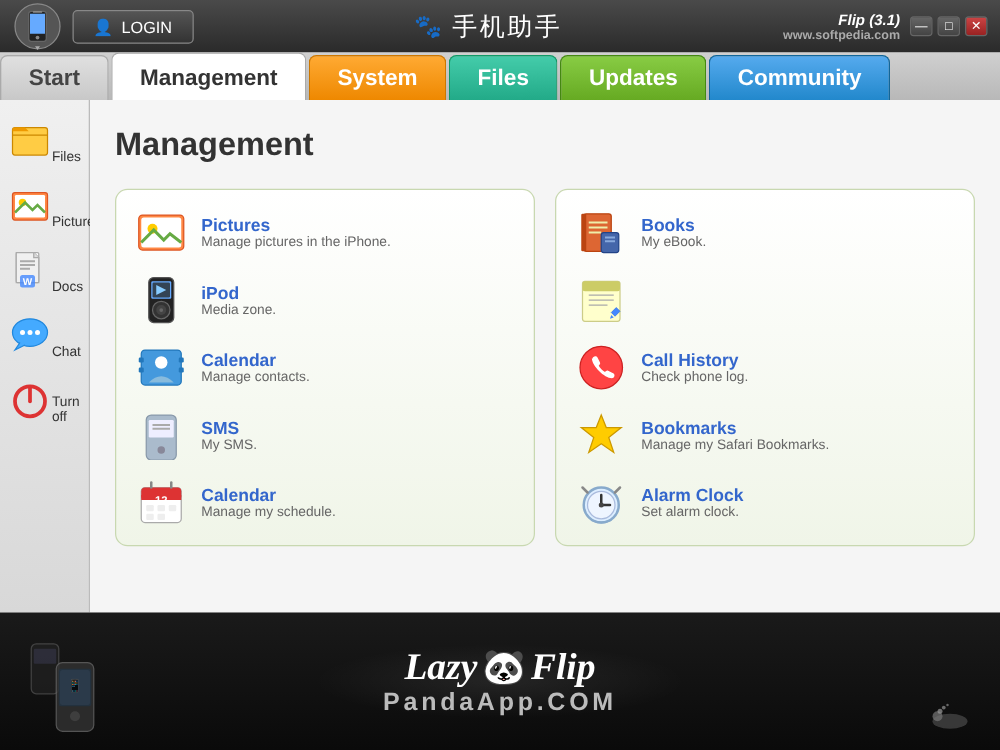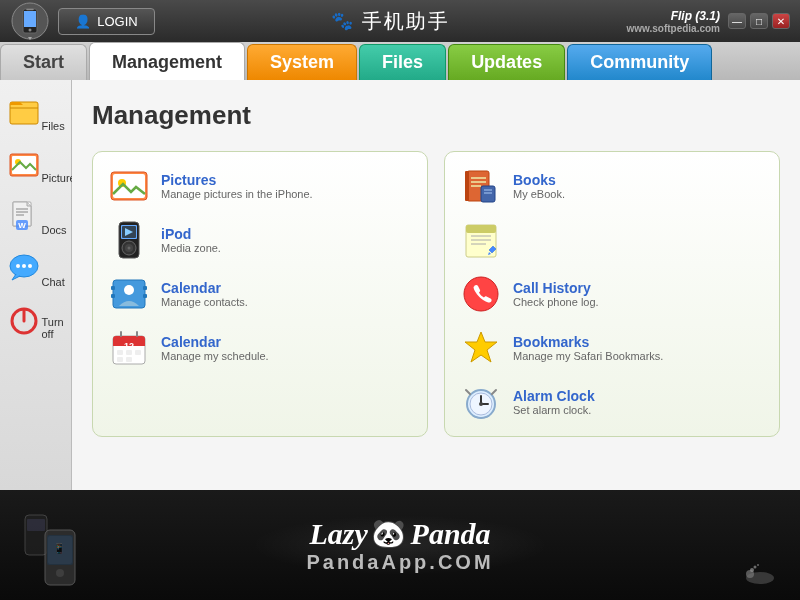--- a/index.html
+++ b/index.html
@@ -274,20 +274,35 @@
                 <circle cx="20" cy="16" r="5" fill="#fff"></circle>
                 <path d="M10 32 q10-10 20 0" fill="#88bbdd"></path>
               </svg>
             </div>
             <div class="menu-text">
               <span class="menu-label">Calendar</span>
               <span class="menu-desc">Manage contacts.</span>
             </div>
           </div>
 
+          <div class="menu-item">
+            <div class="menu-icon">
+              <svg width="40" height="40" viewBox="0 0 40 40">
+                <rect x="8" y="4" width="24" height="36" rx="4" fill="#aabbcc" stroke="#8899aa" stroke-width="1"></rect>
+                <rect x="10" y="8" width="20" height="14" rx="1" fill="#eef"></rect>
+                <line x1="13" y1="12" x2="27" y2="12" stroke="#aaa" stroke-width="1.5"></line>
+                <line x1="13" y1="15" x2="27" y2="15" stroke="#aaa" stroke-width="1.5"></line>
+                <circle cx="20" cy="32" r="3" fill="#889"></circle>
+              </svg>
+            </div>
+            <div class="menu-text">
+              <span class="menu-label">SMS</span>
+              <span class="menu-desc">My SMS.</span>
+            </div>
+          </div>
 
           <div class="menu-item">
             <div class="menu-icon">
               <svg width="40" height="40" viewBox="0 0 40 40">
                 <rect x="4" y="8" width="32" height="28" rx="3" fill="#fff" stroke="#aaa" stroke-width="1"></rect>
                 <rect x="4" y="8" width="32" height="10" rx="3" fill="#dd3333"></rect>
                 <rect x="4" y="14" width="32" height="4" fill="#dd3333"></rect>
                 <text x="20" y="21" text-anchor="middle" fill="#fff" font-size="9" font-weight="bold">12</text>
                 <line x1="12" y1="8" x2="12" y2="4" stroke="#888" stroke-width="2" stroke-linecap="round"></line>
                 <line x1="28" y1="8" x2="28" y2="4" stroke="#888" stroke-width="2" stroke-linecap="round"></line>
@@ -400,21 +415,21 @@
         <circle cx="40" cy="63" r="4" fill="#444" opacity="0.8"></circle>
 
         <rect x="28" y="26" width="24" height="28" rx="2" fill="#334455" opacity="0.5"></rect>
         <text x="40" y="42" text-anchor="middle" fill="#4499ff" font-size="10" opacity="0.8">📱</text>
       </svg>
     </div>
     <div class="footer-logo">
       <div style="display:flex; align-items:center; justify-content:center; gap:4px;">
         <span style="font-size:30px; font-weight:bold; color:#fff; font-style:italic; font-family:'Times New Roman',serif;">Lazy</span>
         <span style="font-size:28px;">🐼</span>
-        <span style="font-size:30px; font-weight:bold; color:#fff; font-style:italic; font-family:'Times New Roman',serif;">Panda</span>
+        <span style="font-size:30px; font-weight:bold; color:#fff; font-style:italic; font-family:'Times New Roman',serif;">Flip</span>
       </div>
       <div style="font-size:20px; color:#bbb; letter-spacing:3px; font-weight:bold;">PandaApp.COM</div>
     </div>
 
     <div style="position:absolute; right:20px; bottom:10px;">
       <svg width="50" height="30" viewBox="0 0 50 30">
         <ellipse cx="30" cy="22" rx="14" ry="6" fill="#555" opacity="0.6"></ellipse>
         <circle cx="20" cy="18" r="4" fill="#777" opacity="0.7"></circle>
         <circle cx="22" cy="14" r="2" fill="#999" opacity="0.7"></circle>
         <circle cx="25" cy="11" r="1.5" fill="#aaa" opacity="0.6"></circle>

